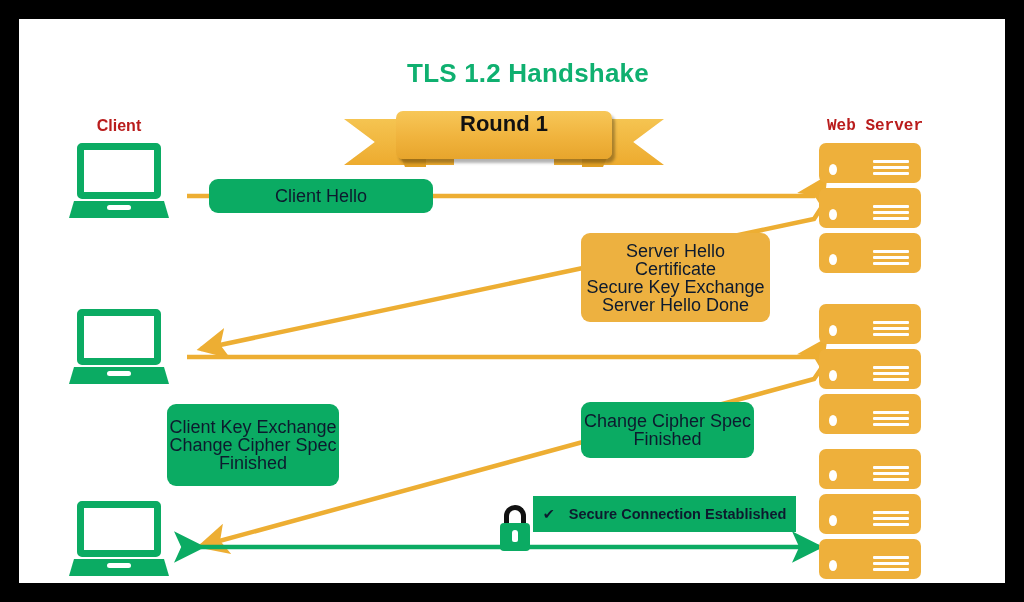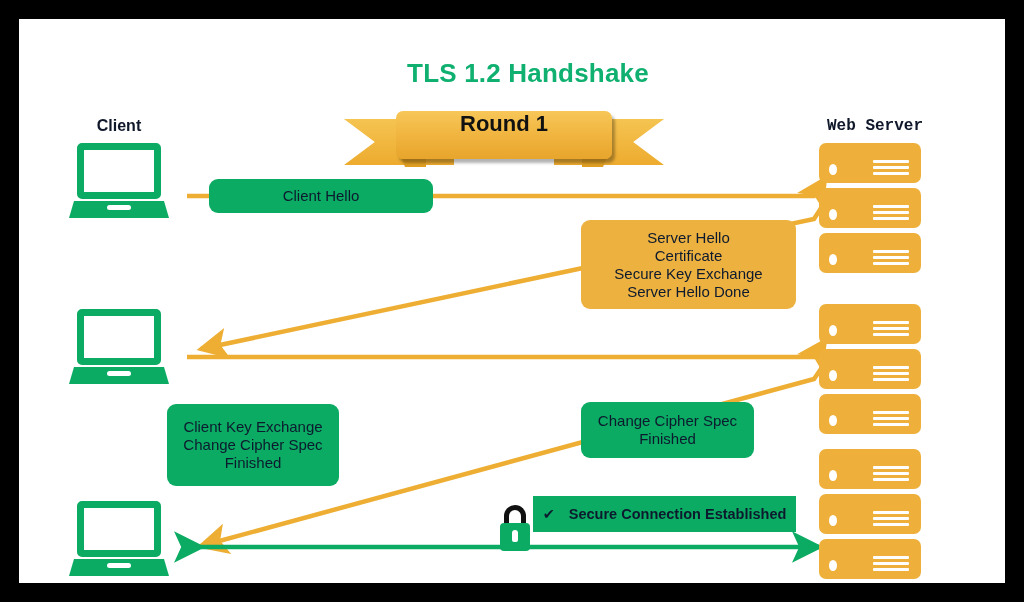--- a/index.html
+++ b/index.html
@@ -5,21 +5,21 @@
   html,body{margin:0;padding:0;background:#000;}
   body{width:1024px;height:602px;overflow:hidden;
        font-family:"Liberation Sans","DejaVu Sans",sans-serif;}
 
   #frame{position:absolute;left:0;top:0;width:1024px;height:602px;background:#000;}
   #canvas{position:absolute;left:19px;top:19px;width:986px;height:564px;background:#fff;overflow:hidden;}
 
   .title{position:absolute;left:0;top:39px;width:986px;text-align:center;
          font-size:26px;font-weight:bold;color:#0fb070;letter-spacing:.2px;margin-left:16px;}
 
-  .lbl{position:absolute;font-size:16px;font-weight:bold;color:#0f172a;
+  .lbl{position:absolute;font-size:16px;font-weight:bold;color:#b91c1c;
        text-align:center;white-space:nowrap;}
 
   
   .laptop{position:absolute;width:100px;height:75px;}
   .laptop .scr{position:absolute;left:8px;top:0;width:84px;height:56px;
                border:7px solid #0bab63;border-radius:5px;background:#fff;box-sizing:border-box;}
   .laptop .base{position:absolute;left:0;bottom:0;width:100px;height:17px;background:#0bab63;
                 clip-path:polygon(5% 0,95% 0,100% 100%,0 100%);}
   .laptop .notch{position:absolute;left:38px;bottom:8px;width:24px;height:5px;background:#fff;border-radius:3px;}
 
@@ -41,21 +41,21 @@
   .ribbon .fold.l{left:52px;clip-path:polygon(0 0,100% 0,100% 100%,30% 100%);}
   .ribbon .fold.r{right:52px;clip-path:polygon(0 0,100% 0,70% 100%,0 100%);}
   .ribbon .panel{position:absolute;left:52px;top:0;width:216px;height:48px;border-radius:7px;
                  background:linear-gradient(180deg,#f7c758 0%,#f0b33d 55%,#e7a52c 100%);
                  box-shadow:3px 4px 3px rgba(0,0,0,.3);
                  display:flex;align-items:flex-start;justify-content:center;}
   .ribbon .panel span{font-size:22px;font-weight:bold;color:#111;}
 
   
   .msg{position:absolute;border-radius:9px;display:flex;align-items:center;justify-content:center;
-       text-align:center;line-height:18px;font-size:15px;color:#0d1a2e;}
+       text-align:center;line-height:18px;font-size:18px;color:#0d1a2e;}
   .msg.green{background:#0bab63;}
   .msg.orange{background:#edb140;}
   .msg.flat{border-radius:0;}
 
   
   .lock{position:absolute;width:38px;height:46px;}
   .lock .shackle{position:absolute;left:8px;top:0;width:22px;height:22px;
                  border:5px solid #111;border-bottom:none;border-radius:11px 11px 0 0;box-sizing:border-box;}
   .lock .body{position:absolute;left:4px;top:18px;width:30px;height:28px;background:#0bab63;border-radius:4px;}
   .lock .hole{position:absolute;left:16px;top:25px;width:6px;height:12px;background:#fff;border-radius:3px 3px 2px 2px;}
@@ -200,21 +200,21 @@
     <div class="panel">
       <span>Round 1</span>
     </div>
   </div>
 
 
   <div class="msg green" style="left:190px;top:160px;width:224px;height:34px;">
     <span>Client Hello</span>
   </div>
 
-  <div class="msg orange" style="left:562px;top:201px;width:215px;height:89px;flex-direction:column;">
+  <div class="msg orange" style="left:562px;top:214px;width:189px;height:89px;flex-direction:column;">
     <span>Server Hello</span>
     <span>Certificate</span>
     <span>Secure Key Exchange</span>
     <span>Server Hello Done</span>
   </div>
 
   <div class="msg green" style="left:148px;top:385px;width:172px;height:82px;flex-direction:column;">
     <span>Client Key Exchange</span>
     <span>Change Cipher Spec</span>
     <span>Finished</span>

